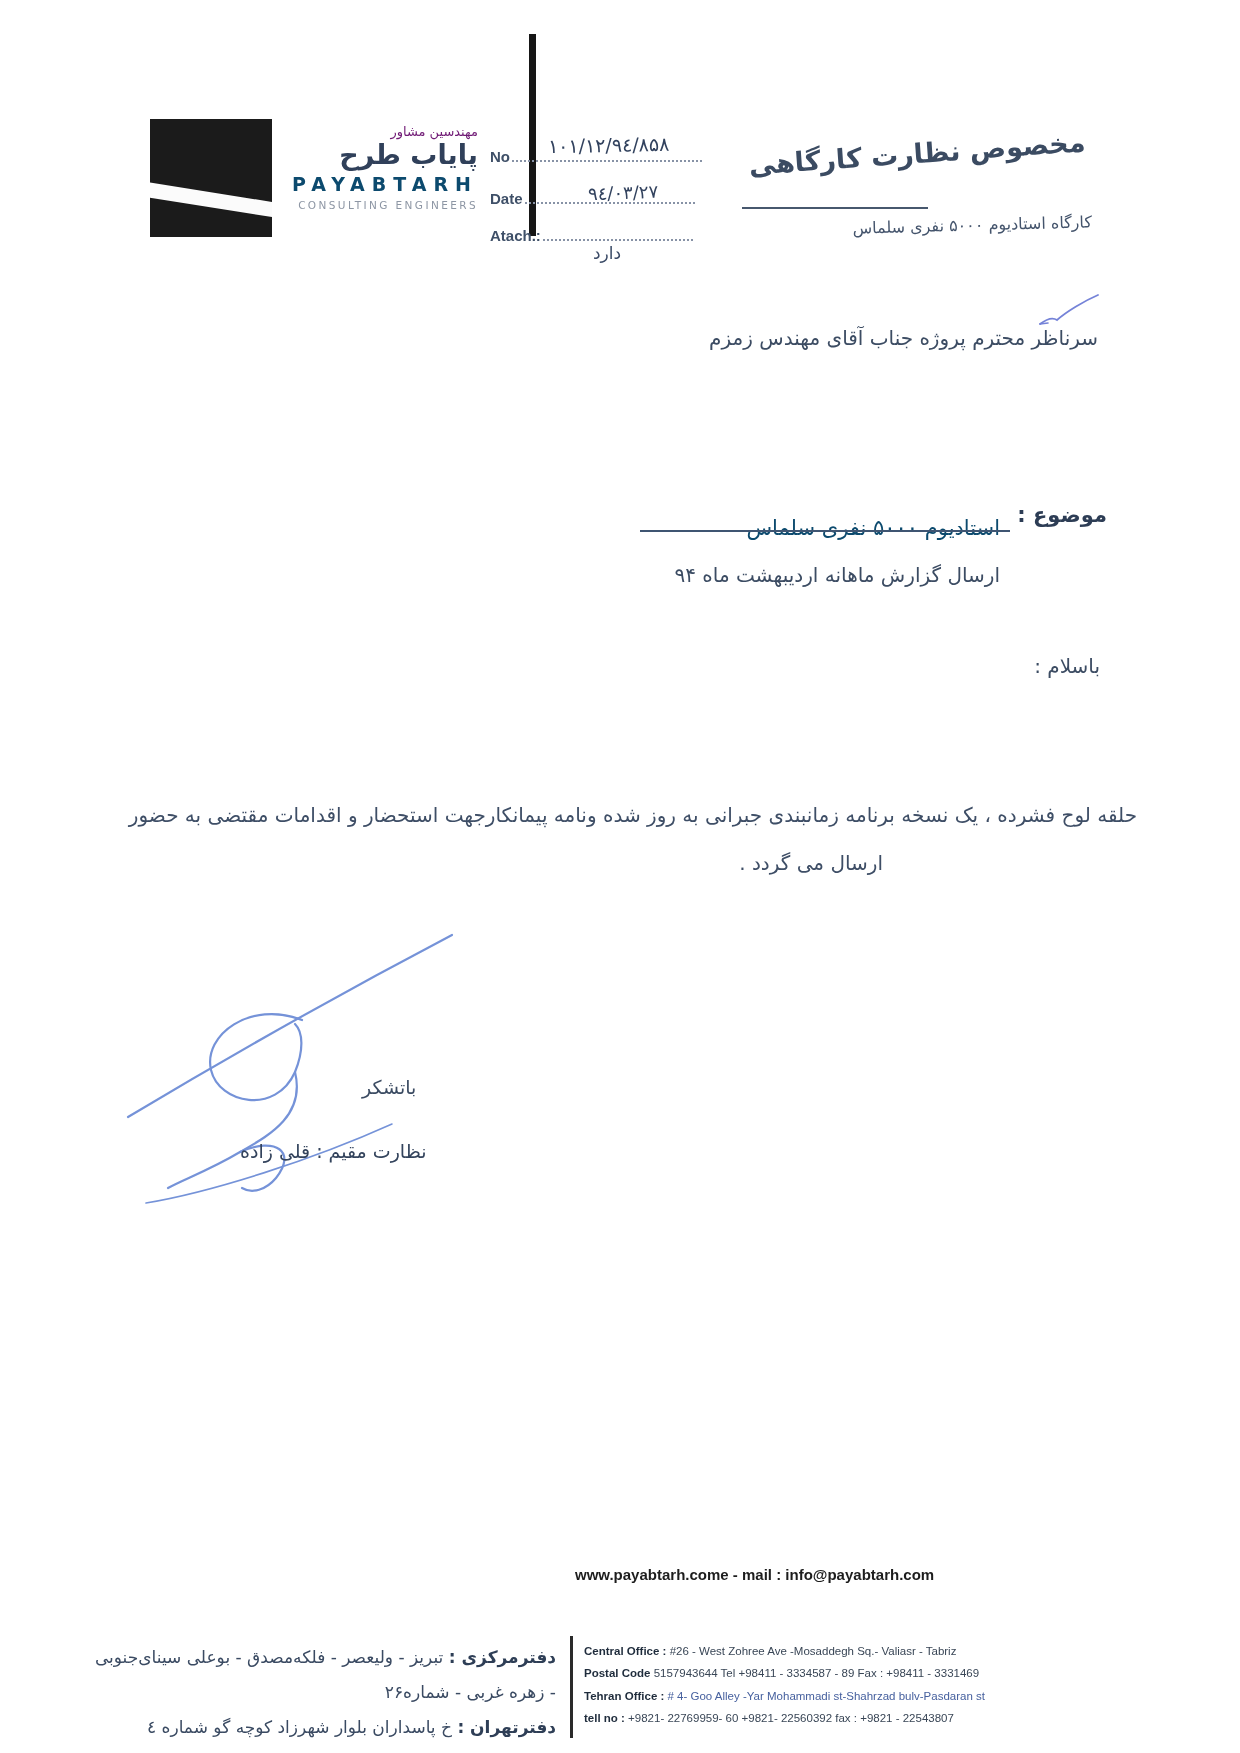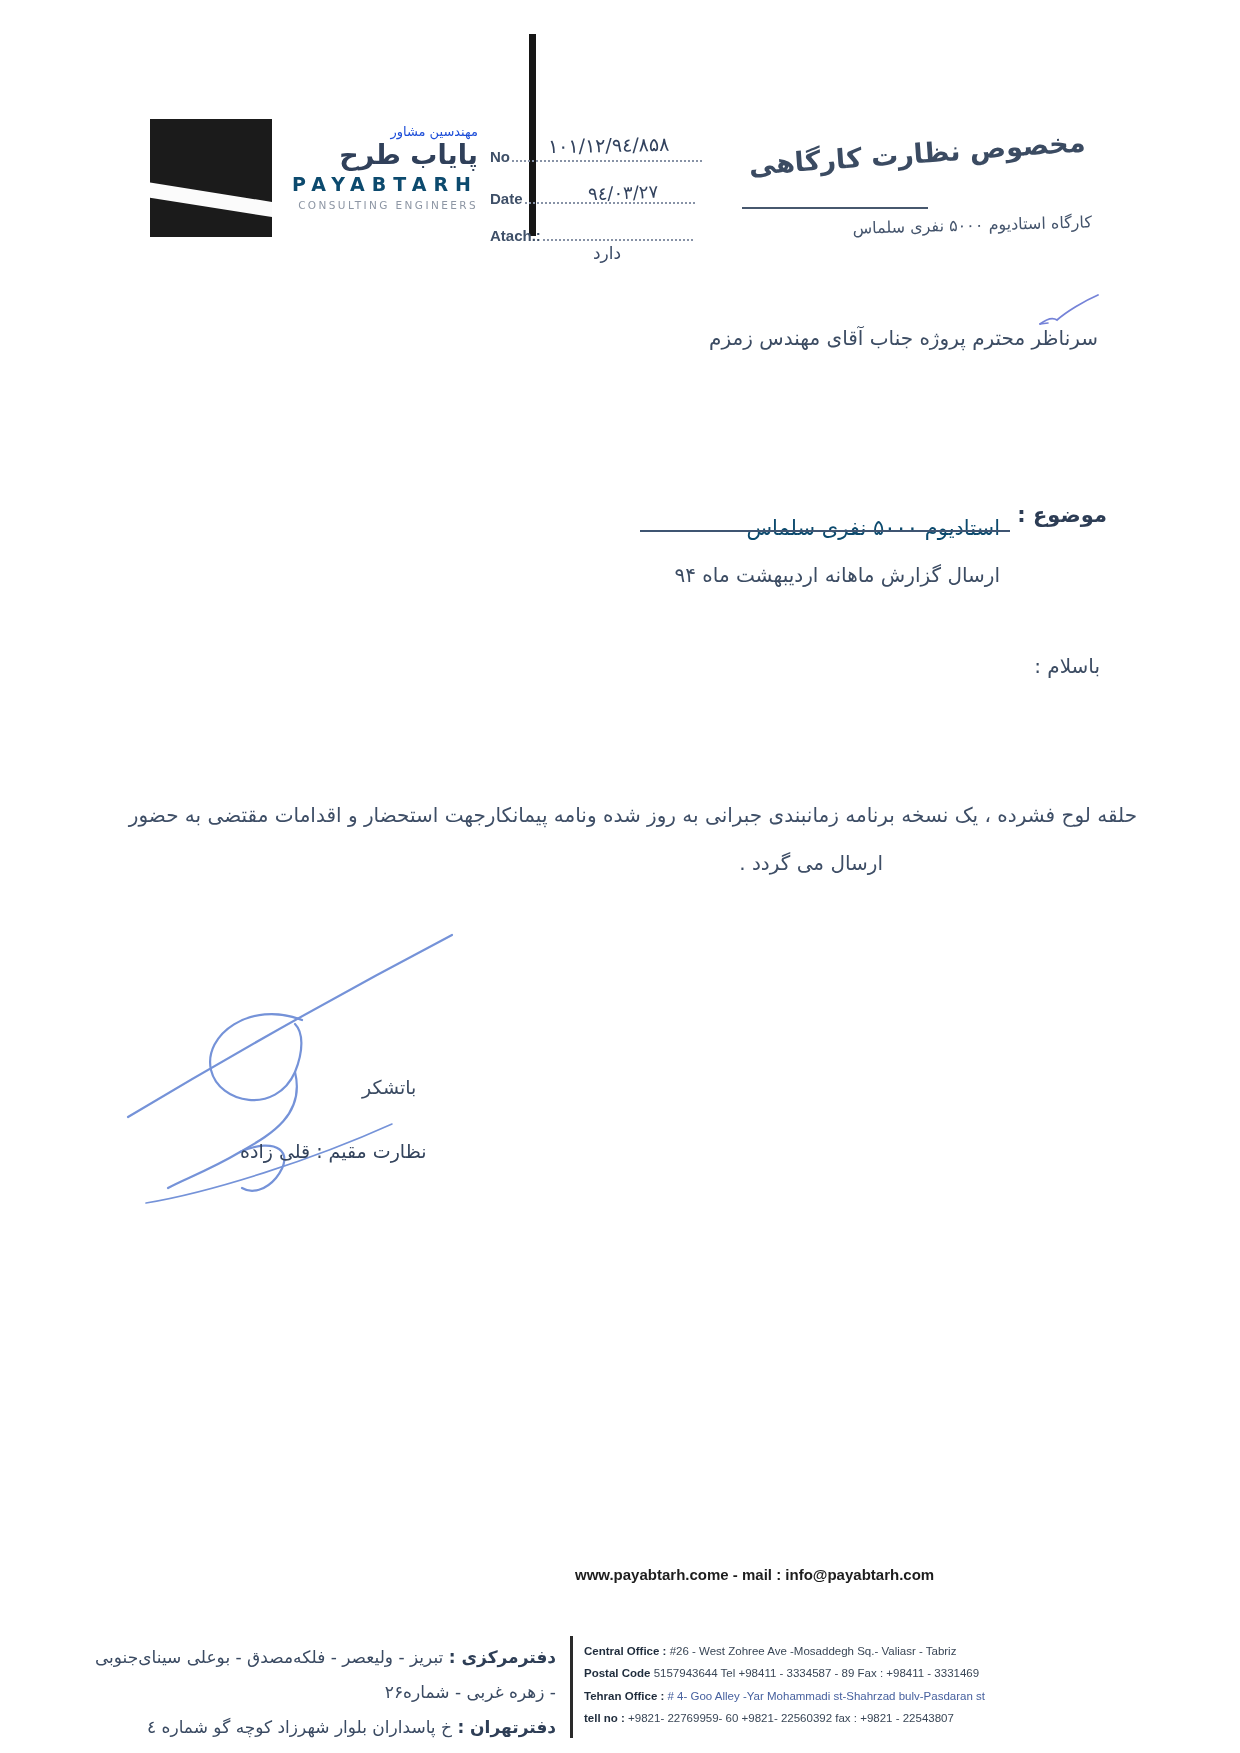--- a/index.html
+++ b/index.html
@@ -11,21 +11,21 @@
   }
   .abs { position:absolute; }
   .rtl { direction:rtl; unicode-bidi:isolate; }
   .nowrap { white-space:nowrap; }
 
   
   .vbar { left:529px; top:34px; width:7px; height:202px; background:#161616; }
   .logo-square { left:150px; top:119px; width:122px; height:118px; background:#1b1b1b; overflow:hidden; }
   .logo-stripe { position:absolute; left:-14px; top:74px; width:158px; height:15px; background:#fbfbfb; transform:rotate(9deg); }
   .logo-text { left:250px; top:124px; width:228px; text-align:right; }
-  .lt-fa-tagline { font-size:13px; color:#1d4ed8; letter-spacing:1px; }
+  .lt-fa-tagline { font-size:13px; color:#701a75; letter-spacing:1px; }
   .lt-fa-name { font-size:27px; font-weight:bold; color:#30405a; line-height:1.2; }
   .lt-en-name { font-size:19px; font-weight:600; letter-spacing:7px; color:#0c4a6e; margin-top:2px; }
   .lt-en-tagline { font-size:10.5px; letter-spacing:2.4px; color:#8d96a4; margin-top:4px; }
 
   .ref-row { font-family:"Liberation Sans", sans-serif; }
   .ref-label { font-size:15px; font-weight:600; color:#3f5068; }
   .dots { display:inline-block; border-bottom:2px dotted #8792a6; height:13px; margin-left:2px; }
   .hand { color:#32425e; letter-spacing:1px; }
 
   .stamp1 { left:728px; top:138px; width:378px; font-size:27px; font-weight:600; color:#3b4b62;

